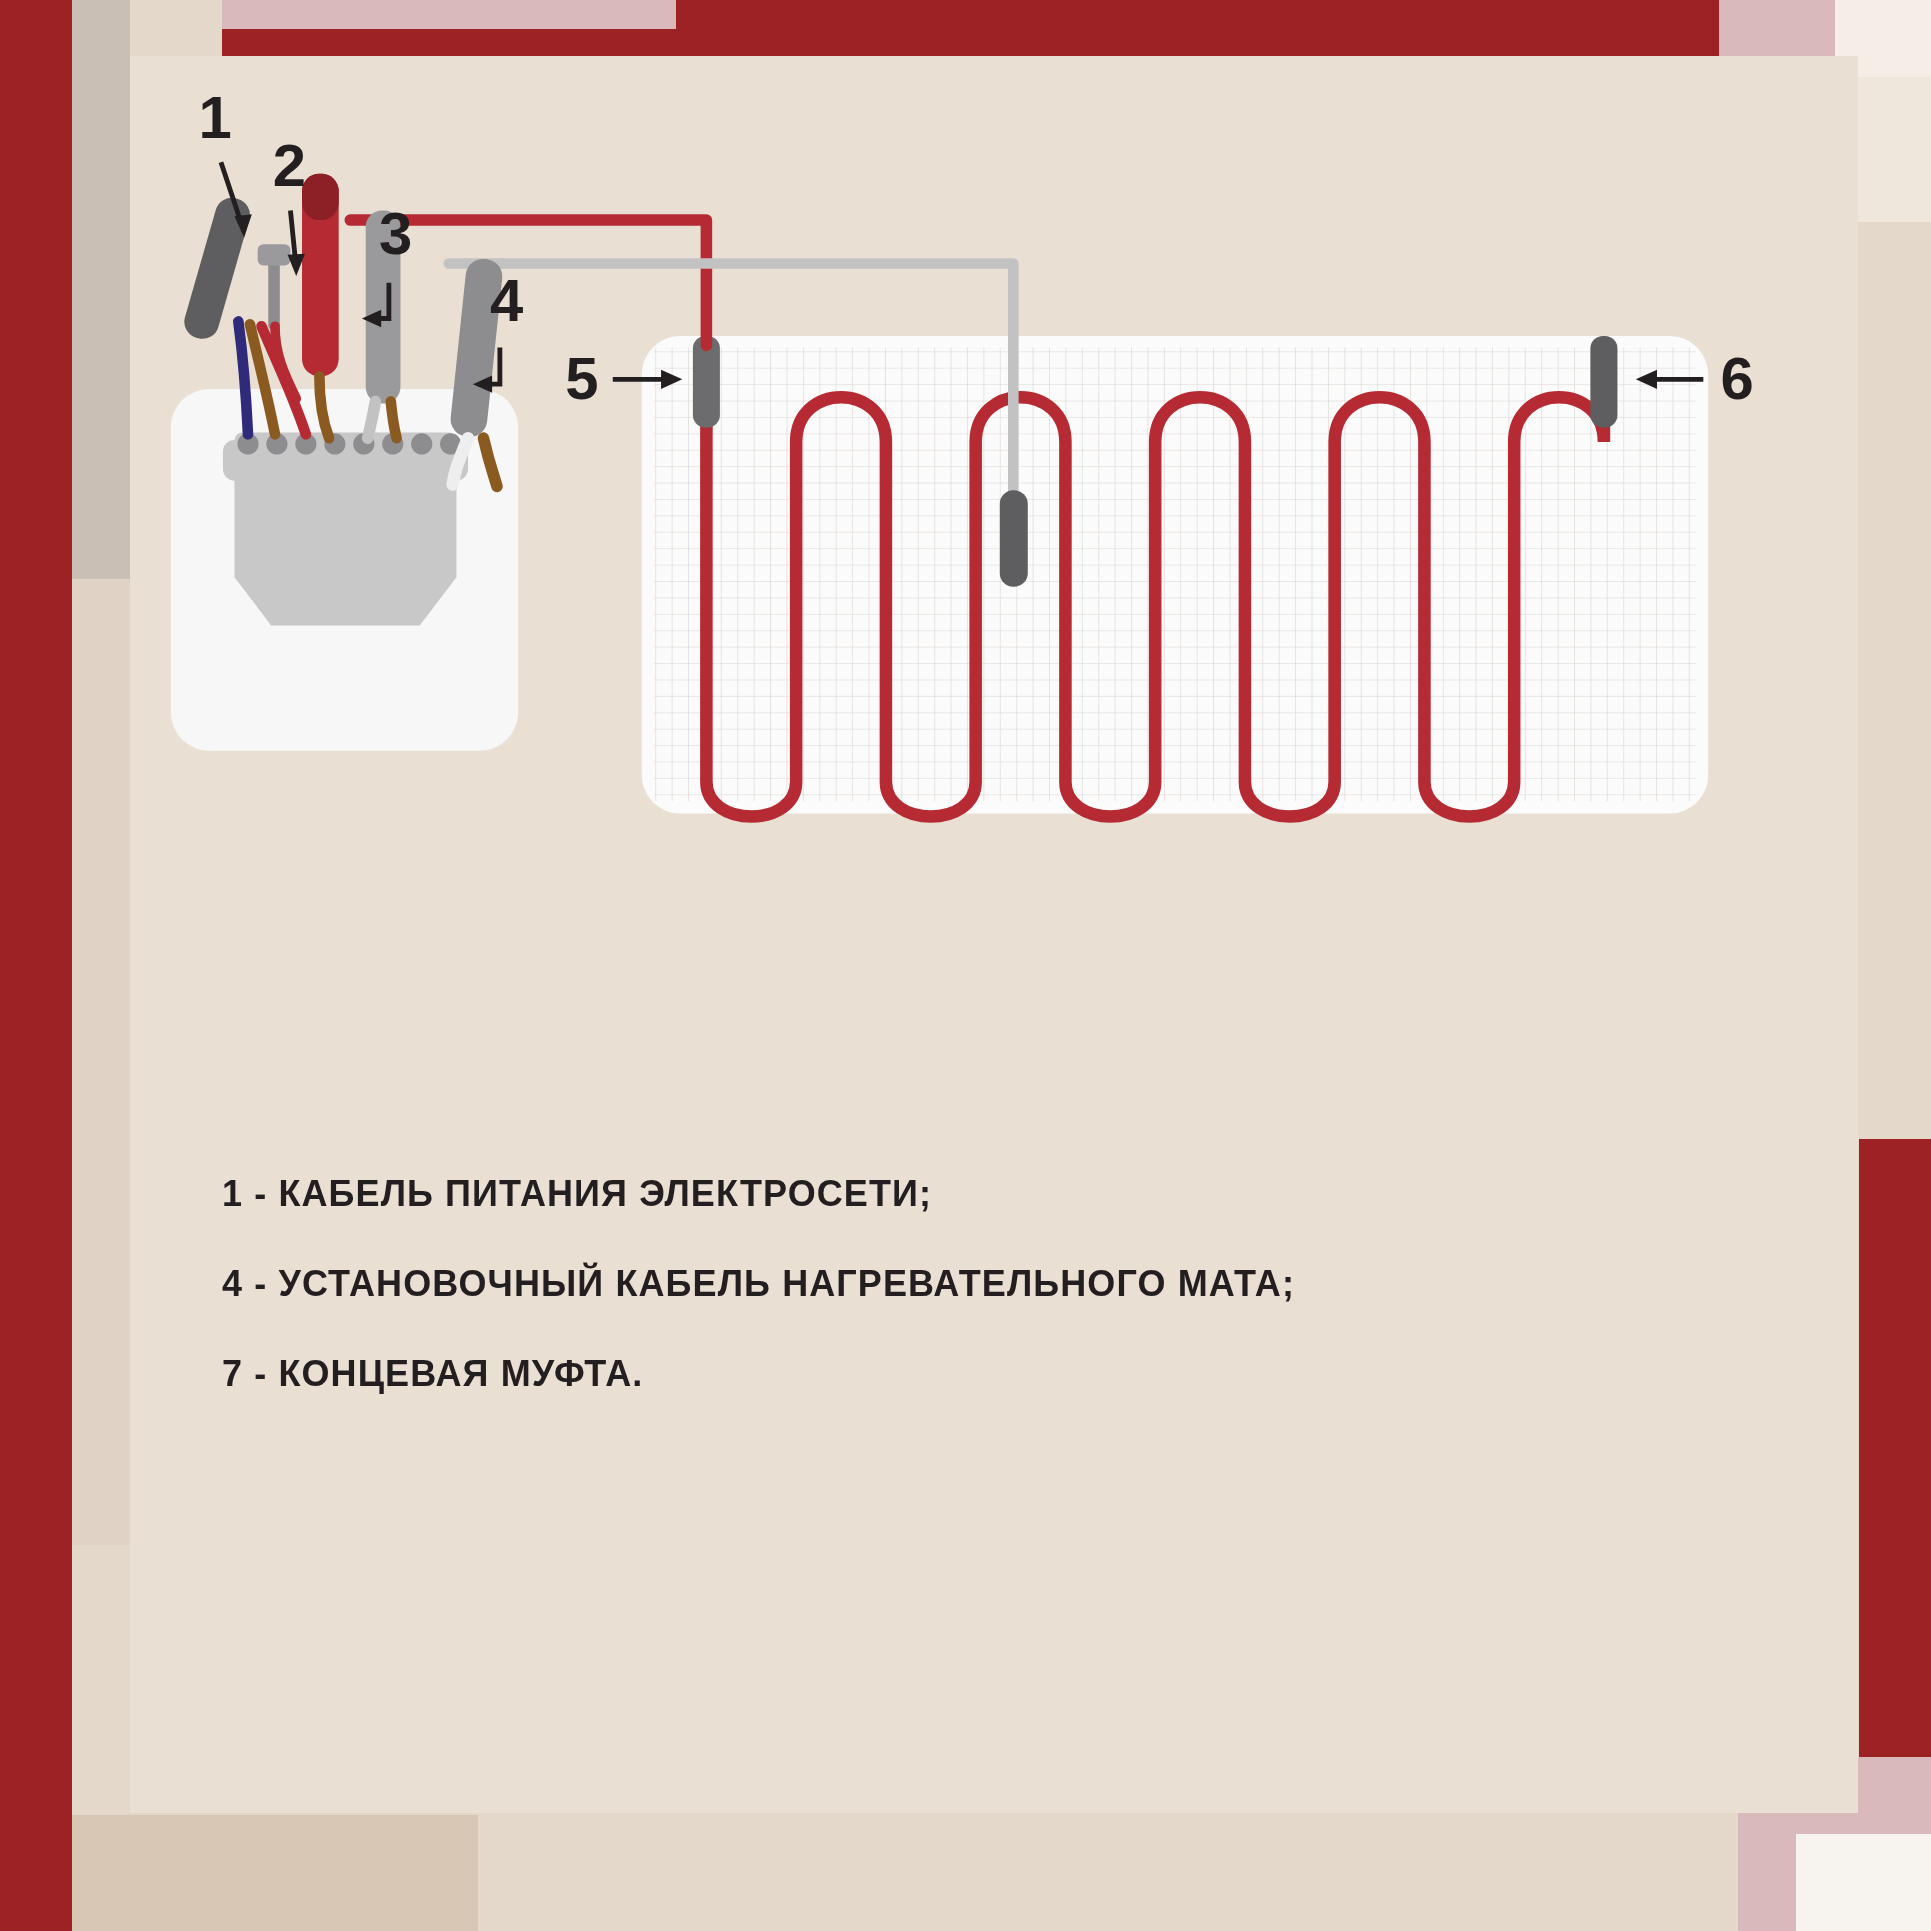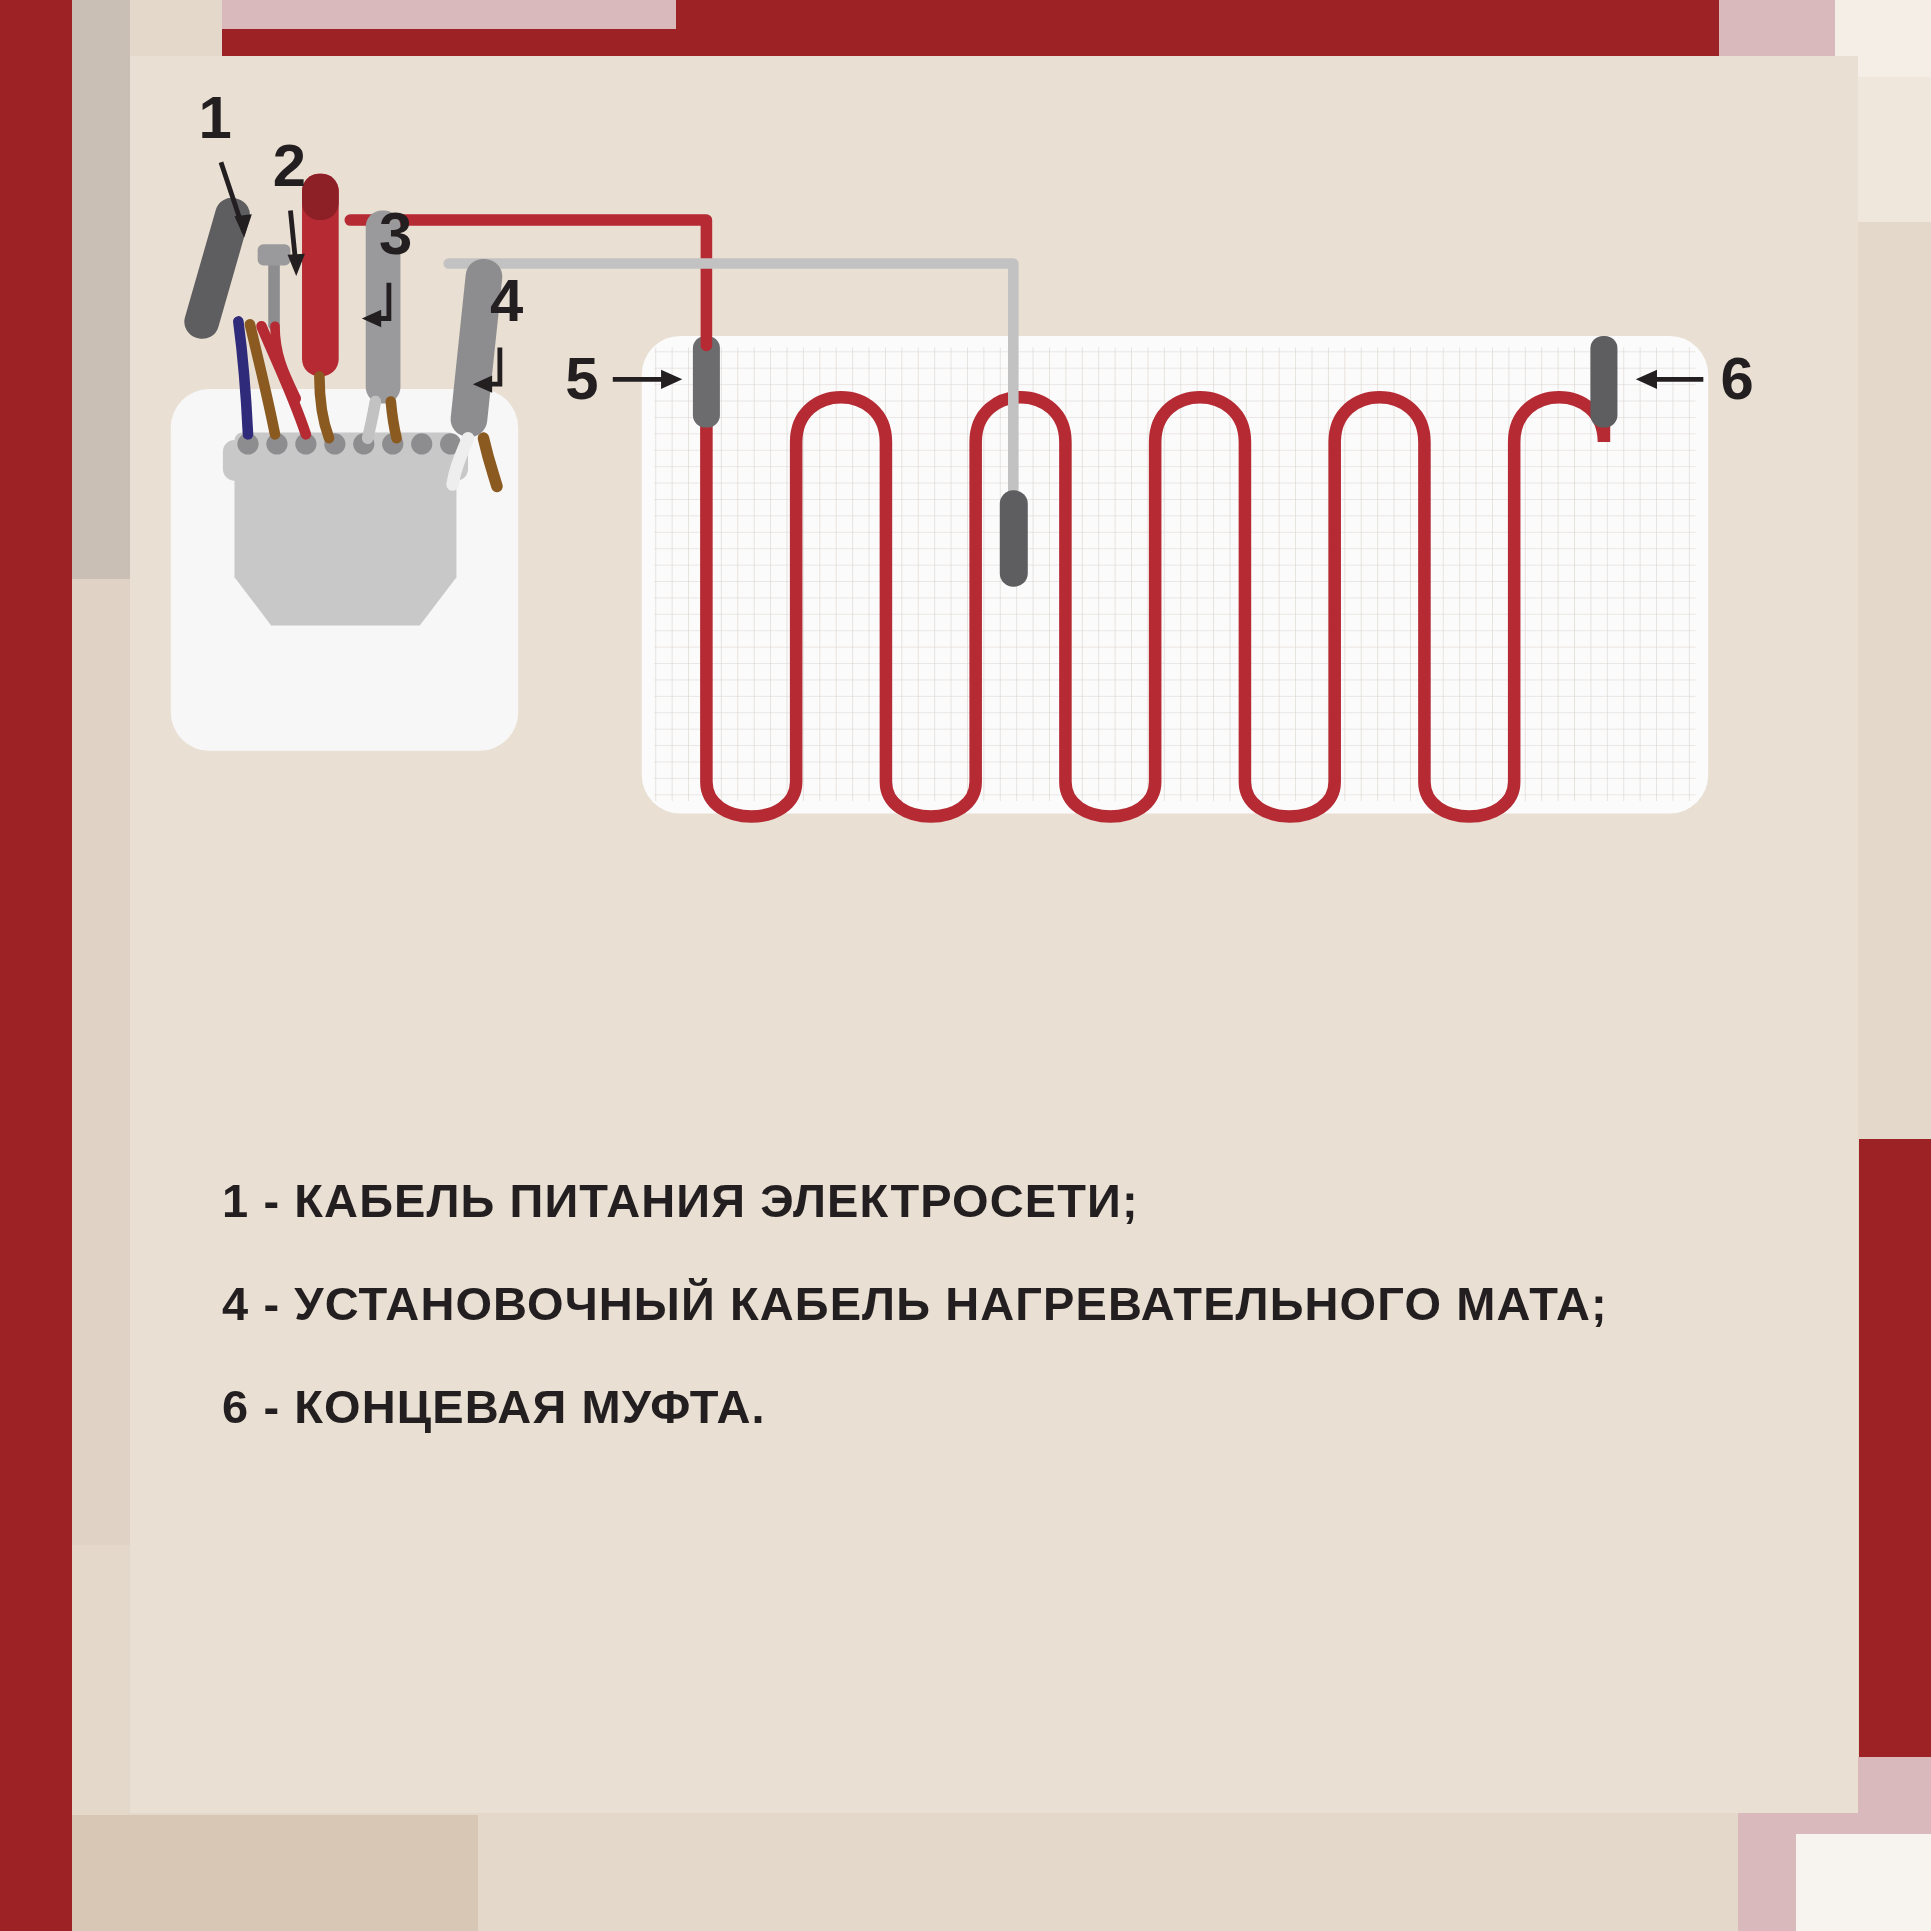--- a/index.html
+++ b/index.html
@@ -50,21 +50,21 @@
   }
 
   
   #legend {
     position: absolute;
     left: 222px;
     top: 1173px;
     width: 1564px;
   }
   .legend-row {
-    font-size: 47px;
+    font-size: 36px;
     font-weight: bold;
     letter-spacing: 1.1px;
     color: #231f20;
     margin-bottom: 48px;
     white-space: nowrap;
     font-family: "Liberation Sans", sans-serif;
   }
 </style>
 </head>
 <body>
@@ -192,17 +192,17 @@
       <text x="1665" y="355" font-family="Liberation Sans, sans-serif" font-size="62" font-weight="bold" fill="#231f20" text-anchor="middle">6</text>
       <path d="M 1630 335 L 1572 335" stroke="#231f20" stroke-width="5" fill="none"></path>
       <path d="M 1560 335 L 1582 325 L 1582 345 Z" fill="#231f20"></path>
 
     </svg>
   </div>
 
   <div id="legend">
     <div class="legend-row">1 - КАБЕЛЬ ПИТАНИЯ ЭЛЕКТРОСЕТИ;</div>
     <div class="legend-row">4 - УСТАНОВОЧНЫЙ КАБЕЛЬ НАГРЕВАТЕЛЬНОГО МАТА;</div>
-    <div class="legend-row">6 - КОНЦЕВАЯ МУФТА.</div>
+    <div class="legend-row">7 - КОНЦЕВАЯ МУФТА.</div>
   </div>
 
 </div>
 
 
 </body></html>

